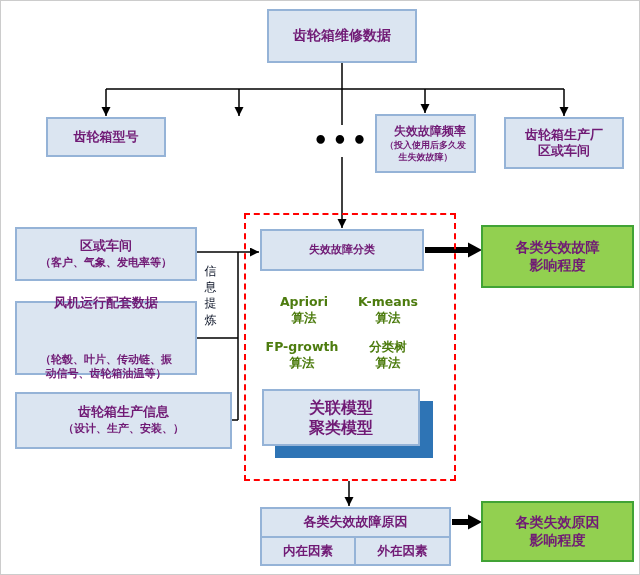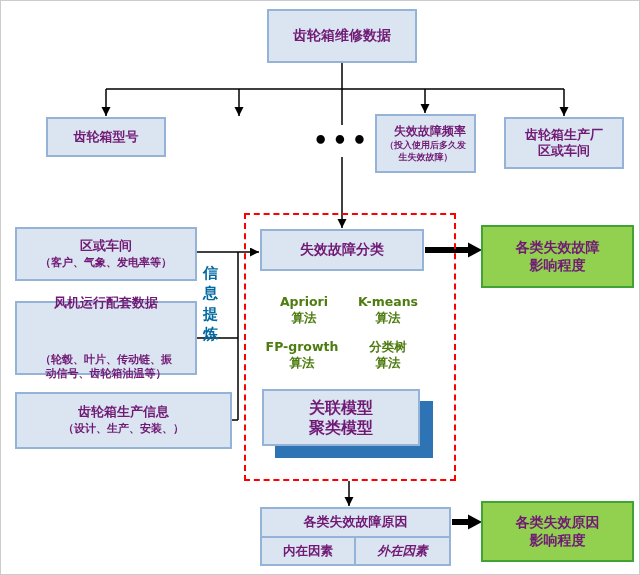--- a/index.html
+++ b/index.html
@@ -30,46 +30,46 @@
     font-size:24px;font-weight:bold;letter-spacing:4px;color:#000;
   }
   
   .n-s1{left:14px;top:226px;width:182px;height:54px;}
   .n-s2{left:14px;top:300px;width:182px;height:74px;gap:40px;}
   .n-s3{left:14px;top:391px;width:217px;height:57px;}
   .src-title{font-size:13px;font-weight:bold;}
   .src-sub{font-size:11px;font-weight:bold;margin-top:2px;line-height:1.3;}
   .info-label{
     position:absolute;left:202px;top:262px;width:15px;
-    font-size:15px;font-weight:bold;color:#0369a1;line-height:1.35;
+    font-size:12px;font-weight:normal;color:#0f172a;line-height:1.35;
     word-break:break-all;text-align:center;
   }
   
   .red-frame{
     position:absolute;left:243px;top:212px;width:212px;height:268px;
     border:2px dashed #ff0000;box-sizing:border-box;background:transparent;
   }
-  .n-class{left:259px;top:228px;width:164px;height:42px;font-size:14px;}
+  .n-class{left:259px;top:228px;width:164px;height:42px;font-size:11px;}
   .algo{
     position:absolute;width:88px;text-align:center;color:#4d7c0f;
     font-size:12.5px;font-weight:bold;line-height:1.3;white-space:pre-line;
   }
   .algo-apriori{left:259px;top:293px;}
   .algo-kmeans{left:343px;top:293px;}
   .algo-fpgrowth{left:257px;top:338px;}
   .algo-tree{left:343px;top:338px;}
   .model-shadow{
     position:absolute;left:274px;top:400px;width:158px;height:57px;background:#2e74b5;
   }
   .n-models{left:261px;top:388px;width:158px;height:57px;font-size:16px;}
   
   .n-green-top{left:480px;top:224px;width:153px;height:63px;font-size:14px;}
   .n-causes{left:259px;top:506px;width:191px;height:31px;font-size:13px;}
   .n-f1{left:259px;top:535px;width:96px;height:30px;font-size:12.5px;}
-  .n-f2{left:353px;top:535px;width:97px;height:30px;font-size:12.5px;font-style:italic;}
+  .n-f2{left:353px;top:535px;width:97px;height:30px;font-size:12.5px;}
   .n-green-bottom{left:480px;top:500px;width:153px;height:61px;font-size:14px;}
   
   .wires{position:absolute;left:0;top:0;width:640px;height:575px;pointer-events:none;}
 </style>
 </head>
 <body>
 
 <div class="canvas">
 
   <svg class="wires" viewBox="0 0 640 575">

